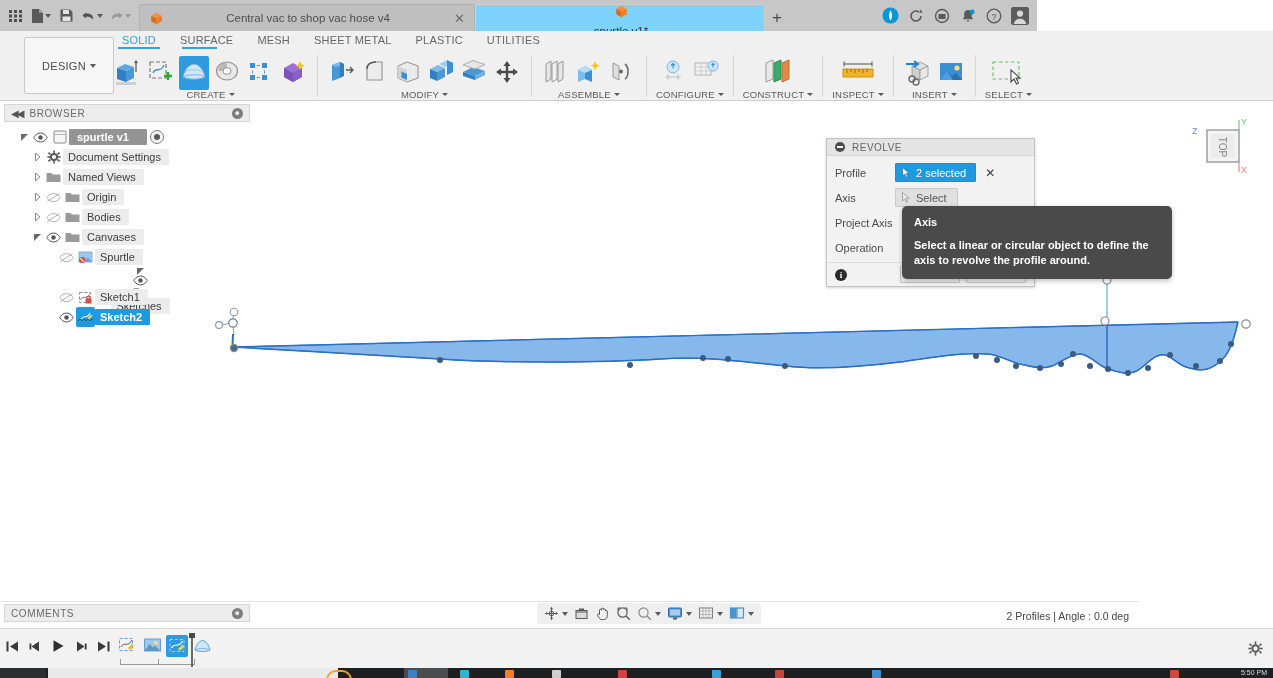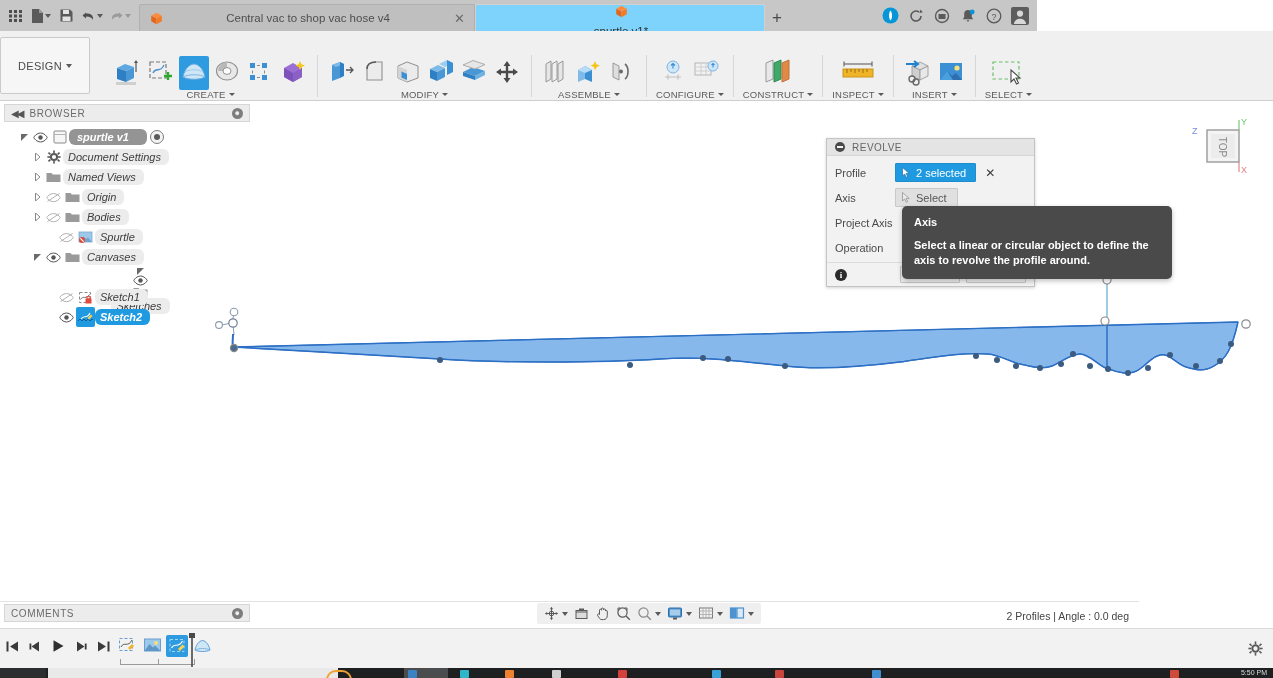--- a/index.html
+++ b/index.html
@@ -46,21 +46,21 @@
      color:#4a4a4a; font-size:17px; background:#c7c7c7;}
   .tr-icons { display:flex; align-items:center; gap:8px; padding:0 8px 0 4px; height:31px; }
   .tr-ico { width:18px; height:18px; display:flex; align-items:center; justify-content:center; }
 
   
   .ribbon {
     position:absolute; left:0; top:31px; width:1273px; height:70px;
     background:#f0f0f0; border-bottom:1px solid #cfcfcf;
   }
   .design-box {
-    position:absolute; left:0; top:6px; width:90px; height:57px;
+    position:absolute; left:24px; top:6px; width:90px; height:57px;
     border:1px solid #cacaca; background:#f6f6f6; border-radius:2px;
     display:flex; align-items:center; justify-content:center; gap:3px;
     font-size:11px; color:#4a4a4a; letter-spacing:.3px;
   }
   .tabrow { position:absolute; left:110px; top:2px; height:18px; display:flex; gap:0; align-items:flex-start; }
   .rtab { font-size:11px; color:#676767; padding:1px 12px 3px; position:relative; white-space:nowrap; letter-spacing:.2px;}
   .rtab.active { color:#3a9fd8; }
   .rtab.active:after { content:""; position:absolute; left:8px; right:8px; bottom:0; height:2px; background:#3a9fd8; }
   .rtab.half:after { content:""; position:absolute; left:14px; right:28px; bottom:0; height:2px; background:#3a9fd8; }
 
@@ -83,21 +83,21 @@
     font-size:10px; color:#6a6a6a; letter-spacing:.6px;
   }
   .browser-head .arrows { color:#555; font-size:10px; letter-spacing:-2px;}
   .browser-head .dot { margin-left:auto; width:11px;height:11px;border-radius:50%;
      background:#7d7d7d; display:flex;align-items:center;justify-content:center;color:#ececec;font-size:9px;line-height:1;}
   .tree { padding-top:5px; }
   .node { display:flex; align-items:center; height:20px; font-size:11px; color:#3c3c3c; }
   .twisty { width:13px; height:20px; display:flex; align-items:center; justify-content:center; color:#777; font-size:8px;}
   .eye { width:19px; height:20px; display:flex; align-items:center; justify-content:center; }
   .nico { width:19px; height:20px; display:flex; align-items:center; justify-content:center; }
-  .nlabel { background:#ececec; padding:2px 8px 2px 5px; border-radius:6px; white-space:nowrap;font-style:italic;}
+  .nlabel { background:#ececec; padding:2px 8px 2px 5px; border-radius:1px; white-space:nowrap;}
   .node.root .nlabel { background:#949494; color:#fff; font-weight:bold; padding:2px 18px 2px 8px; }
   .node.sel .nlabel { background:#1f9ae0; color:#fff; font-weight:bold; }
   .radio-dot { width:14px;height:14px;border-radius:50%;border:1.5px solid #7d7d7d;background:#f3f3f3;
      display:flex;align-items:center;justify-content:center; margin-left:3px;}
   .radio-dot i { width:6px;height:6px;border-radius:50%;background:#5a5a5a; display:block;}
 
   
   .canvas { position:absolute; left:0; top:101px; width:1273px; height:500px; background:#ffffff; overflow:hidden;}
   .canvas svg { position:absolute; left:0; top:0; }
 
@@ -308,20 +308,28 @@
       </div>
     </div>
   </div>
 
   <div class="ribbon">
     <div class="design-box">
       <span>DESIGN</span>
       <span class="caret"></span>
     </div>
 
+    <div class="tabrow">
+      <div class="rtab active">SOLID</div>
+      <div class="rtab half">SURFACE</div>
+      <div class="rtab">MESH</div>
+      <div class="rtab">SHEET METAL</div>
+      <div class="rtab">PLASTIC</div>
+      <div class="rtab">UTILITIES</div>
+    </div>
 
     <div class="groups">
 
       <div class="grp">
         <div class="icons">
           <div class="tool">
             <svg width="28" height="30" viewBox="0 0 28 30">
               <path d="M3 10 L11 6 L20 9 L12 13 Z" fill="#5ea7e0"></path>
               <path d="M3 10 L12 13 L12 24 L3 21 Z" fill="#2e7fc4"></path>
               <path d="M20 9 L12 13 L12 24 L20 20 Z" fill="#4a97d6"></path>
@@ -772,56 +780,56 @@
             </svg>
         </span>
         <span class="nico">
           <svg width="15" height="12" viewBox="0 0 15 12">
               <path d="M0.5 2 h5 l1.3 1.6 H14.5 V11 H0.5z" fill="#9a9a9a"></path>
             </svg>
         </span>
         <span class="nlabel">Bodies</span>
       </div>
 
+      <div class="node" style="padding-left:27px;">
+        <span class="twisty">
+          <svg width="8" height="8" viewBox="0 0 8 8">
+              <path d="M0 1 L7 1 L0 8z" fill="#6a6a6a"></path>
+            </svg>
+        </span>
+        <span class="eye">
+          <svg width="15" height="11" viewBox="0 0 15 11">
+              <path d="M7.5 1C11 1 13.7 4 14.2 5.5 13.7 7 11 10 7.5 10S1.3 7 0.8 5.5C1.3 4 4 1 7.5 1z" fill="none" stroke="#555" stroke-width="1"></path>
+              <circle cx="7.5" cy="5.5" r="2.2" fill="#555"></circle>
+            </svg>
+        </span>
+        <span class="nico">
+          <svg width="15" height="12" viewBox="0 0 15 12">
+              <path d="M0.5 2 h5 l1.3 1.6 H14.5 V11 H0.5z" fill="#9a9a9a"></path>
+            </svg>
+        </span>
+        <span class="nlabel">Canvases</span>
+      </div>
+
       <div class="node" style="padding-left:53px;">
         <span class="eye">
           <svg width="15" height="11" viewBox="0 0 15 11">
               <path d="M7.5 1.5C11 1.5 13.7 4.3 14.2 5.6 13.7 6.9 11 9.7 7.5 9.7S1.3 6.9 0.8 5.6C1.3 4.3 4 1.5 7.5 1.5z" fill="none" stroke="#b2b2b2" stroke-width="1"></path>
               <path d="M1.5 9.5 L13.5 1.5" stroke="#b2b2b2" stroke-width="1"></path>
             </svg>
         </span>
         <span class="nico">
           <svg width="15" height="13" viewBox="0 0 15 13">
               <rect x="1" y="1" width="13" height="10" fill="#9cc8ea" stroke="#7aa8cd" stroke-width=".8"></rect>
             <path d="M1 11 L5.5 5.5 L8 8 L10 6.5 L14 11z" fill="#6fa5cf"></path>
             <circle cx="4" cy="9" r="3" fill="#e04a3c"></circle>
               <path d="M2.3 7.3 L5.7 10.7" stroke="#fff" stroke-width="1.1"></path>
             </svg>
         </span>
         <span class="nlabel">Spurtle</span>
-      </div>
-
-      <div class="node" style="padding-left:27px;">
-        <span class="twisty">
-          <svg width="8" height="8" viewBox="0 0 8 8">
-              <path d="M0 1 L7 1 L0 8z" fill="#6a6a6a"></path>
-            </svg>
-        </span>
-        <span class="eye">
-          <svg width="15" height="11" viewBox="0 0 15 11">
-              <path d="M7.5 1C11 1 13.7 4 14.2 5.5 13.7 7 11 10 7.5 10S1.3 7 0.8 5.5C1.3 4 4 1 7.5 1z" fill="none" stroke="#555" stroke-width="1"></path>
-              <circle cx="7.5" cy="5.5" r="2.2" fill="#555"></circle>
-            </svg>
-        </span>
-        <span class="nico">
-          <svg width="15" height="12" viewBox="0 0 15 12">
-              <path d="M0.5 2 h5 l1.3 1.6 H14.5 V11 H0.5z" fill="#9a9a9a"></path>
-            </svg>
-        </span>
-        <span class="nlabel">Canvases</span>
       </div>
 
       <div class="node" style="padding-left:27px;flex-direction:column;">
         <span class="twisty">
           <svg width="8" height="8" viewBox="0 0 8 8">
               <path d="M0 1 L7 1 L0 8z" fill="#6a6a6a"></path>
             </svg>
         </span>
         <span class="eye">
           <svg width="15" height="11" viewBox="0 0 15 11">

